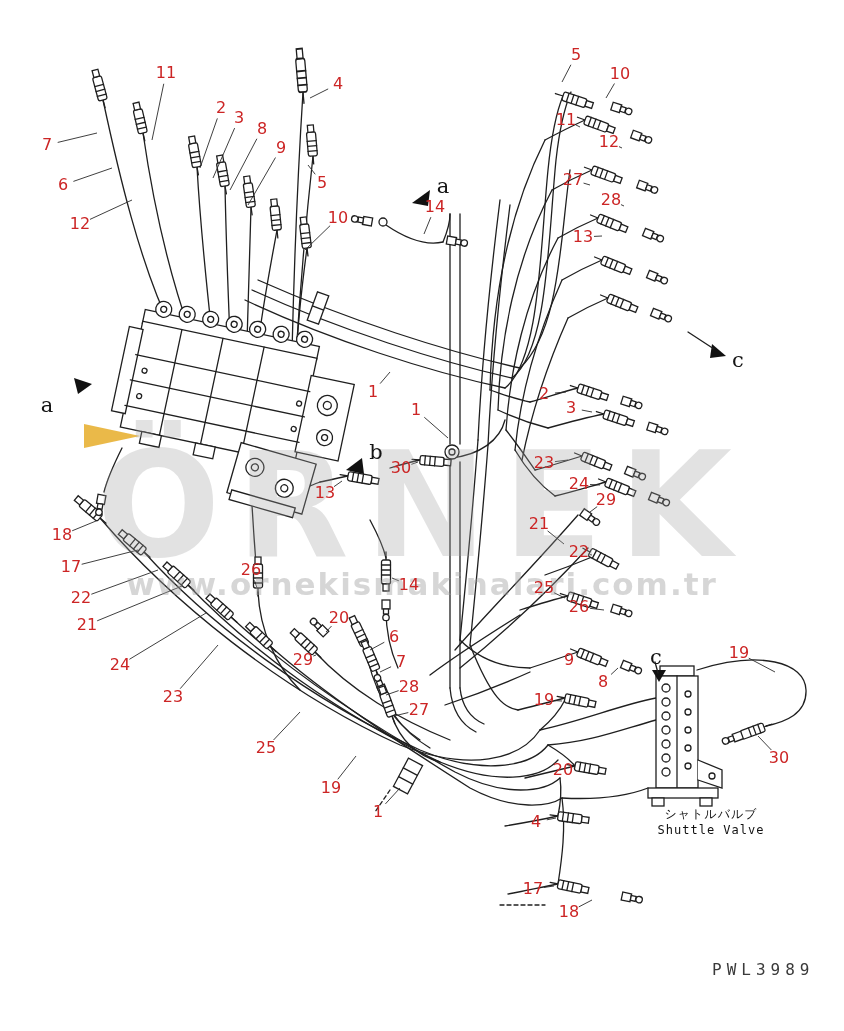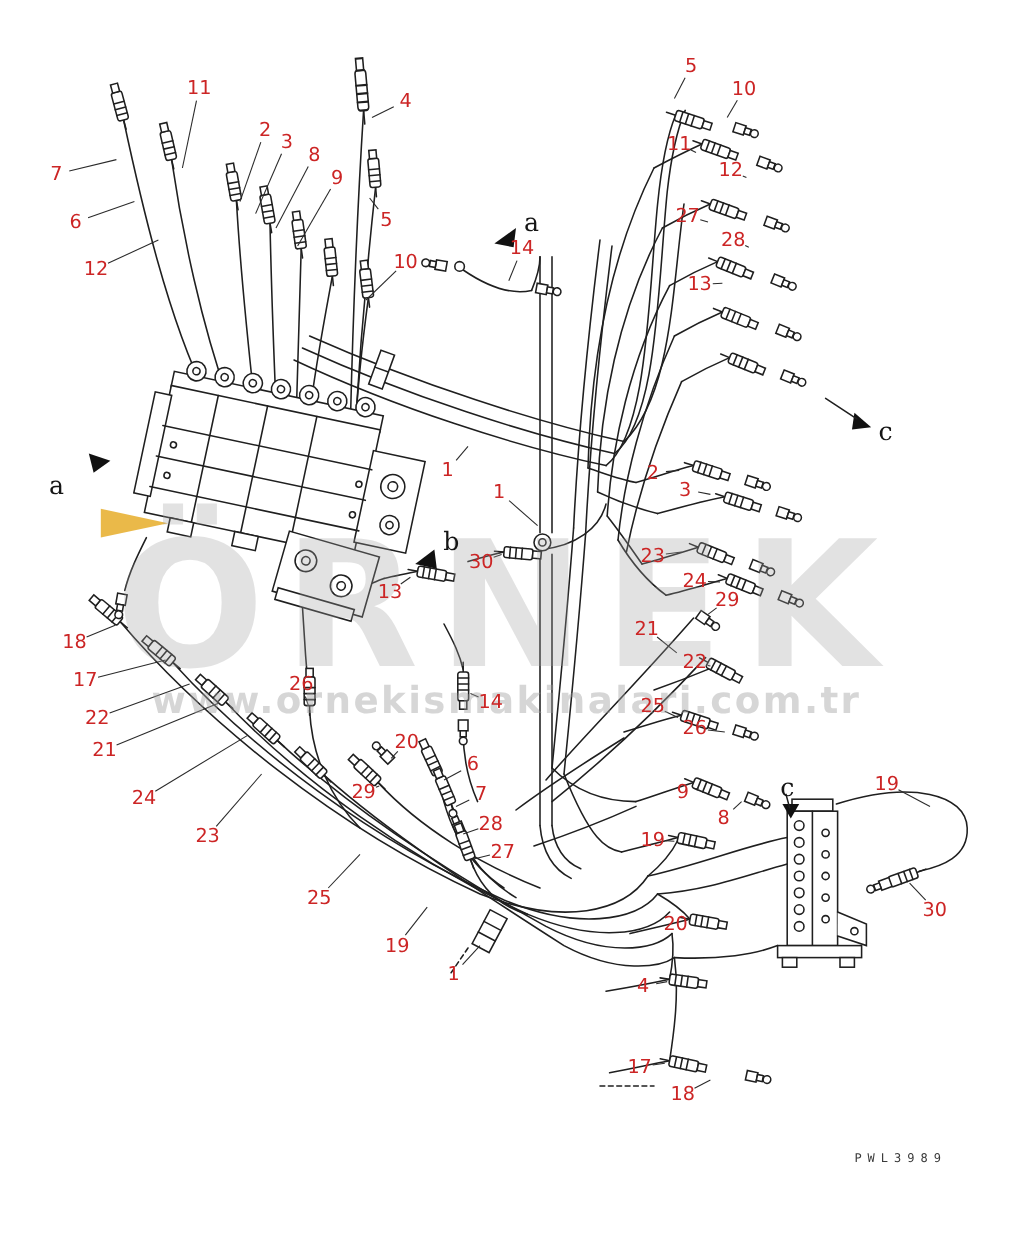--- a/index.html
+++ b/index.html
@@ -29,21 +29,21 @@
   .watermark-triangle {
     position:absolute; left:84px; top:424px; width:0; height:0;
     border-top:12px solid transparent; border-bottom:12px solid transparent;
     border-left:56px solid rgba(232,179,58,0.92);
   }
   .shuttle-label { position:absolute; left:650px; top:806px; width:122px; text-align:center; z-index:4; color:#111; }
   .shuttle-label .jp { font-size:12px; letter-spacing:1px; font-family:"DejaVu Sans", sans-serif; }
   .shuttle-label .en { font-size:12px; letter-spacing:1px; font-family:"DejaVu Sans Mono", monospace; }
   .drawing-number {
     position:absolute; left:712px; top:960px; z-index:4;
-    font-size:10px; letter-spacing:5px; color:#3a3a3a; font-family:"DejaVu Sans Mono", monospace;
+    font-size:16px; letter-spacing:5px; color:#3a3a3a; font-family:"DejaVu Sans Mono", monospace;
   }
 </style>
 </head>
 <body>
 
 <div class="page">
 
   <svg class="art" width="844" height="1031" viewBox="0 0 844 1031" fill="none" stroke="#1f1f1f" stroke-width="1.3" stroke-linecap="round">
     <defs>
       <g id="fit">
@@ -459,15 +459,19 @@
       <span class="callout" style="left: 536px; top: 822px;">4</span>
       <span class="callout" style="left: 533px; top: 889px;">17</span>
       <span class="callout" style="left: 569px; top: 912px;">18</span>
       <span class="callout letter" style="left: 443px; top: 186px;">a</span>
       <span class="callout letter" style="left: 47px; top: 405px;">a</span>
       <span class="callout letter" style="left: 376px; top: 452px;">b</span>
       <span class="callout letter" style="left: 738px; top: 360px;">c</span>
       <span class="callout letter" style="left: 656px; top: 657px;">c</span>
     </div>
 
+  <div class="shuttle-label">
+    <div class="jp">シャトルバルブ</div>
+    <div class="en">Shuttle Valve</div>
+  </div>
   <div class="drawing-number">PWL3989</div>
 
 </div>
 
 </body></html>

